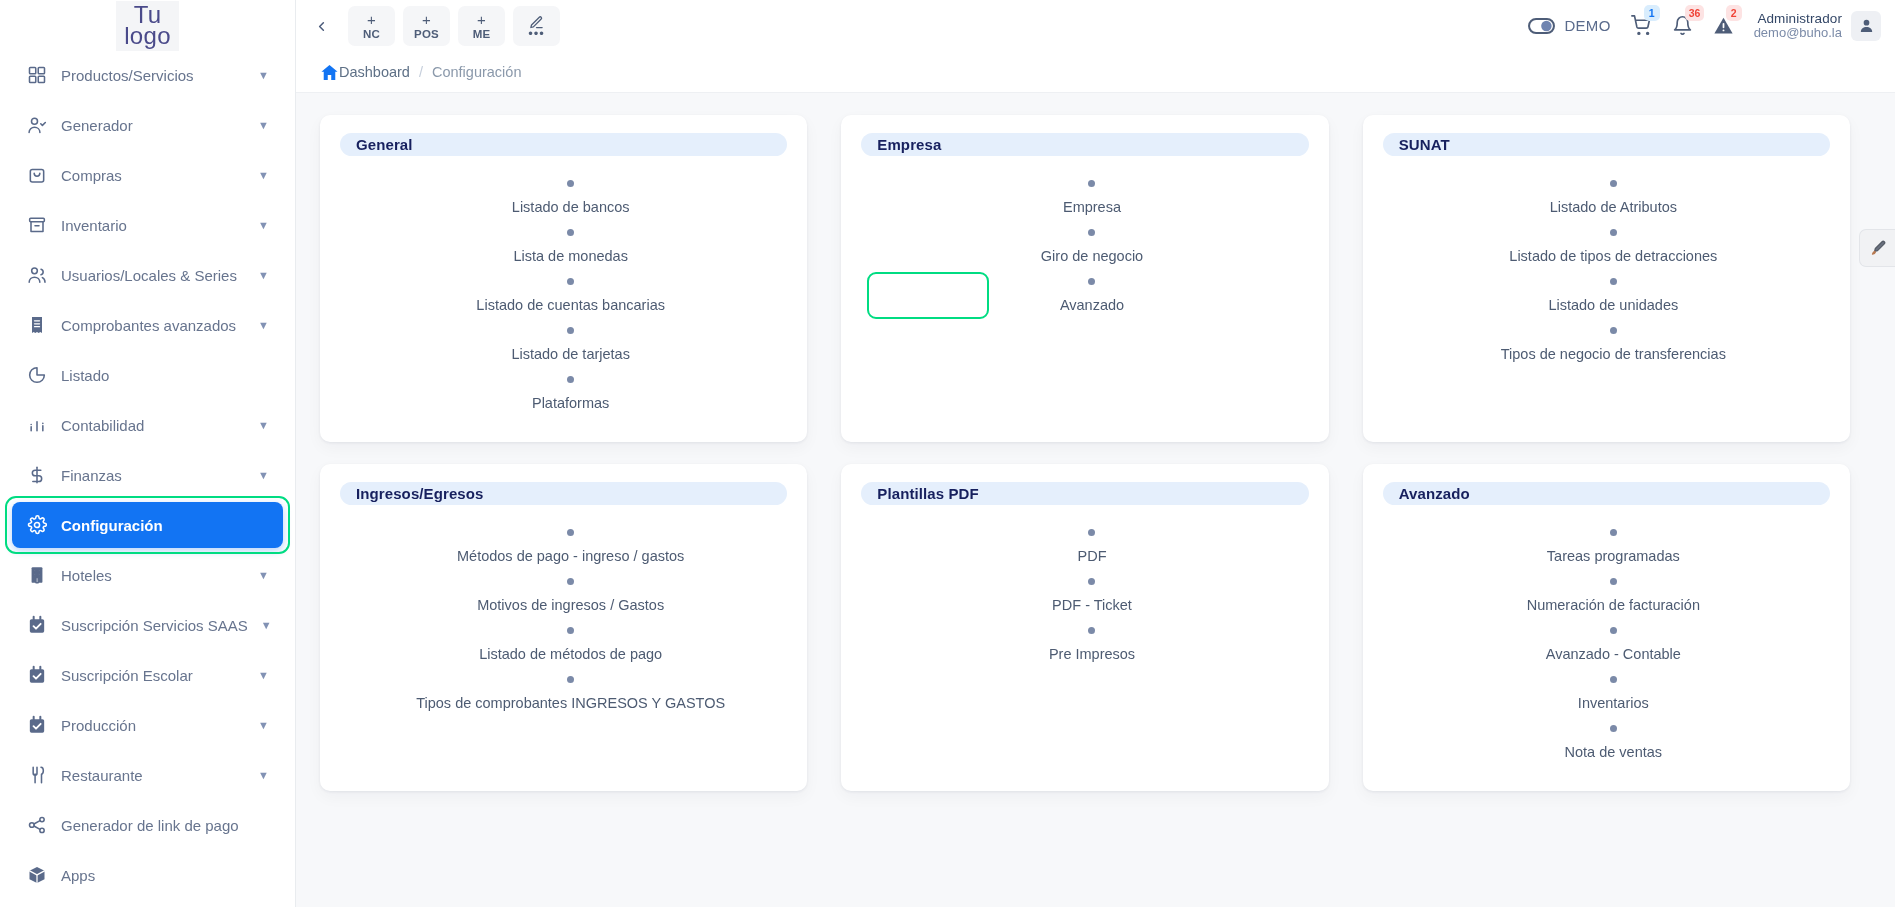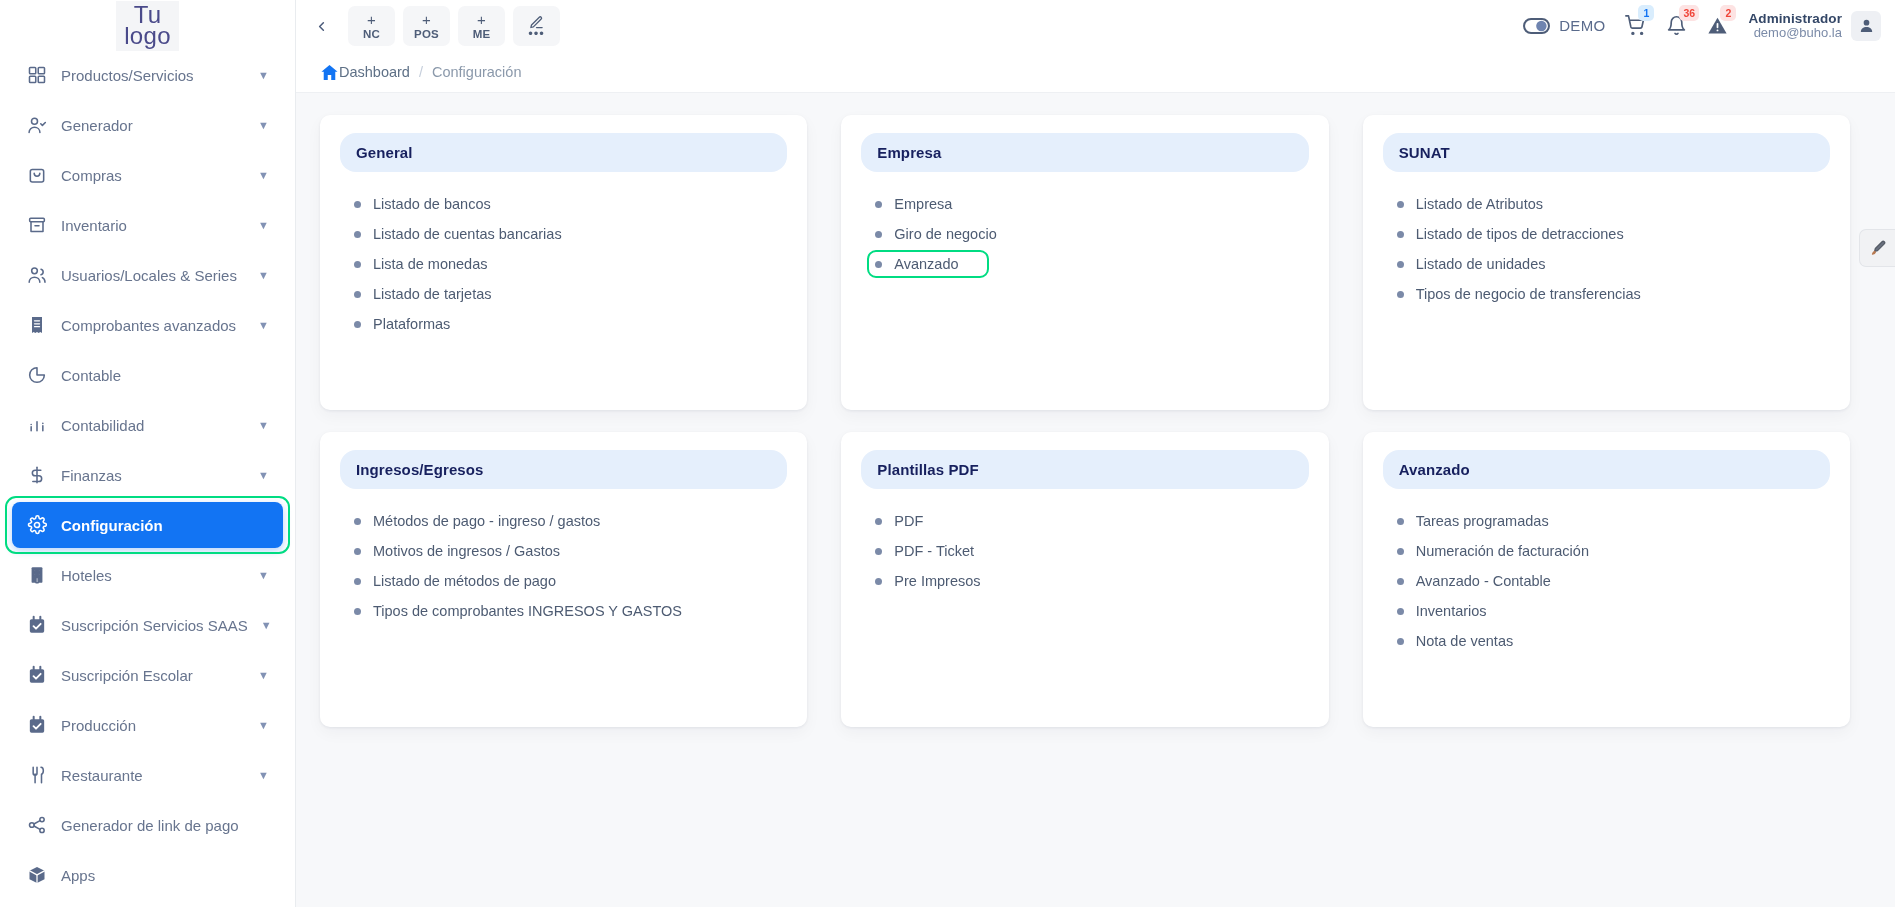--- a/index.html
+++ b/index.html
@@ -95,21 +95,21 @@
     position: absolute; top: -10px; left: 13px;
     min-width: 16px; height: 16px; padding: 0 4px;
     border-radius: 5px; font-size: 10.5px; font-weight: 700;
     display: flex; align-items: center; justify-content: center;
   }
   .badge.blue { background: #d9edfd; color: #1274f3; }
   .badge.red  { background: #fde3e3; color: #f04438; }
 
   .user-block { display: flex; align-items: center; gap: 9px; cursor: pointer; }
   .user-txt { text-align: right; line-height: 1.15; }
-  .user-name { font-size: 13.5px; font-weight: 700; color: #344767; letter-spacing: .1px; }
+  .user-name { font-size: 13.5px; font-weight: 400; color: #344767; letter-spacing: .1px; }
   .user-mail { font-size: 13px; color: #7b8ba8; }
   .avatar {
     width: 30px; height: 30px; border-radius: 6px; background: #eef0f4;
     display: flex; align-items: center; justify-content: center; color: #4e5d78;
   }
   .avatar svg { width: 17px; height: 17px; }
 
   
   .crumbbar {
     height: 41px; background: #ffffff; display: flex; align-items: center;
@@ -129,27 +129,27 @@
     display: grid; grid-template-columns: repeat(3, 1fr);
     gap: 22px 34px; max-width: 1530px;
   }
   .card {
     background: #ffffff; border-radius: 10px;
     box-shadow: 0 1px 3px rgba(20,30,60,.07), 0 6px 16px rgba(20,30,60,.04);
     padding: 18px 20px 24px; min-height: 295px;
   }
   .card-head {
     background: #e5effc; border-radius: 16px;
-    padding: 11px 16px; margin-bottom: 17px;
+    padding: 3px 16px; margin-bottom: 17px;
   }
   .card-title { font-size: 15px; font-weight: 700; color: #17205e; letter-spacing: .1px; }
   .card-list { list-style: none; }
   .card-list li {
     display: flex; align-items: center; gap: 12px;
-    padding: 7px 0 7px 14px; position: relative;
+    padding: 7px 0 7px 14px; position: relative; flex-direction: column;
   }
   .dot {
     width: 7px; height: 7px; border-radius: 50%; background: #7b8aa8; flex-shrink: 0;
   }
   .li-lbl { font-size: 14.5px; color: #4d5b72; cursor: pointer; }
   li.hl { position: relative; }
   li.hl .hl-box {
     position: absolute; left: 6px; right: auto; width: 122px;
     top: 1px; bottom: 1px;
     border: 2.5px solid #00dc82; border-radius: 9px; pointer-events: none;
@@ -246,21 +246,21 @@
           </span>
           <span class="lbl">Comprobantes avanzados</span>
           <span class="chev">▼</span>
         </div>
         <div class="nav-item">
           <span class="ico">
             <svg viewBox="0 0 24 24" fill="none" stroke="currentColor" stroke-width="1.85" stroke-linecap="round" stroke-linejoin="round">
               <path d="M12 3.2A8.8 8.8 0 1 0 20.8 12H12Z"></path>
             </svg>
           </span>
-          <span class="lbl">Contable</span>
+          <span class="lbl">Listado</span>
         </div>
         <div class="nav-item">
           <span class="ico">
             <svg viewBox="0 0 24 24" fill="none" stroke="currentColor" stroke-width="1.85" stroke-linecap="round" stroke-linejoin="round">
               <line x1="5" y1="14" x2="5" y2="19"></line>
               <line x1="5" y1="11.4" x2="5" y2="11.5"></line>
               <line x1="12" y1="8" x2="12" y2="19"></line>
               <line x1="19" y1="13" x2="19" y2="19"></line>
               <line x1="19" y1="10" x2="19" y2="10.1"></line>
             </svg>
@@ -478,25 +478,25 @@
             <div class="card-head">
               <div class="card-title">General</div>
             </div>
             <ul class="card-list">
               <li class="">
                 <span class="dot"></span>
                 <span class="li-lbl">Listado de bancos</span>
               </li>
               <li class="">
                 <span class="dot"></span>
+                <span class="li-lbl">Lista de monedas</span>
+              </li>
+              <li class="">
+                <span class="dot"></span>
                 <span class="li-lbl">Listado de cuentas bancarias</span>
-              </li>
-              <li class="">
-                <span class="dot"></span>
-                <span class="li-lbl">Lista de monedas</span>
               </li>
               <li class="">
                 <span class="dot"></span>
                 <span class="li-lbl">Listado de tarjetas</span>
               </li>
               <li class="">
                 <span class="dot"></span>
                 <span class="li-lbl">Plataformas</span>
               </li>
             </ul>

